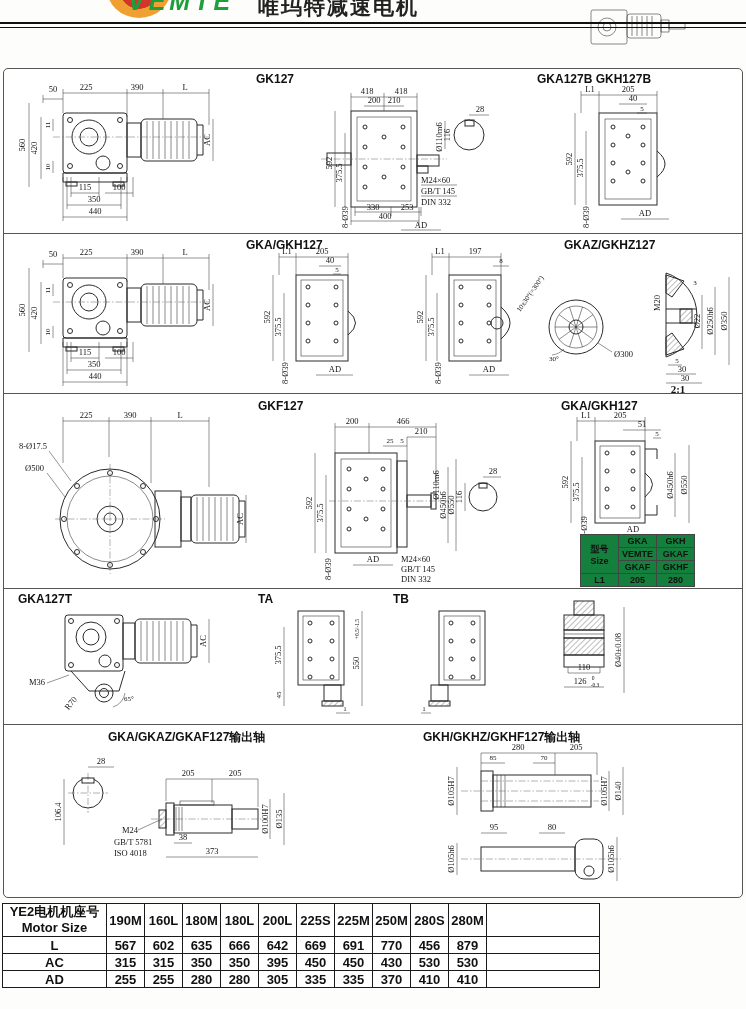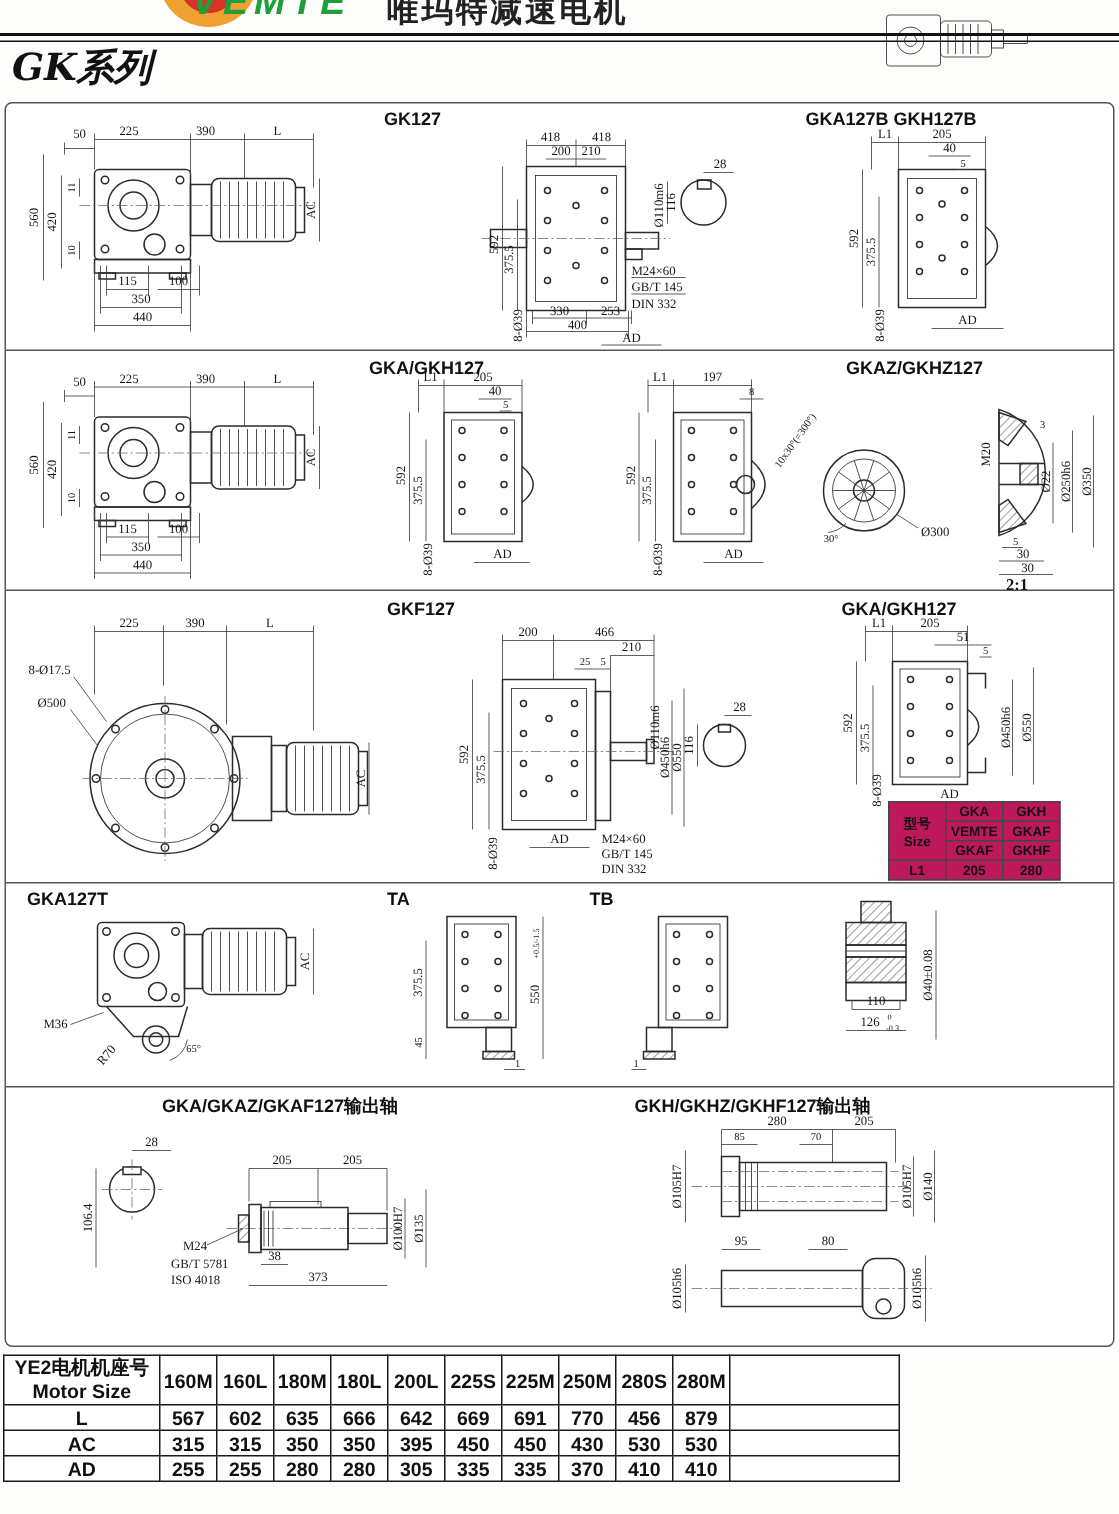--- a/index.html
+++ b/index.html
@@ -25,22 +25,22 @@
 svg .i{stroke:#2b2b2b;stroke-width:.55;fill:none}
 svg .d{stroke:#3c3c3c;stroke-width:.55;fill:none}
 svg .cl{stroke:#666;stroke-width:.5;stroke-dasharray:7 2 1.5 2;fill:none}
 svg text{fill:#151515}
 svg .dm{font:8.5px "Liberation Serif",serif;text-anchor:middle}
 svg .dm2{font:7px "Liberation Serif",serif;text-anchor:middle}
 svg .dm3{font:5.5px "Liberation Serif",serif;text-anchor:middle}
 svg .ttl{font:bold 12px "Liberation Sans",sans-serif;fill:#111;text-anchor:start}
 svg .nt{font:8.5px "Liberation Serif",serif;text-anchor:start}
 svg .cap{font:bold 11px "Liberation Serif",serif;text-anchor:middle}
-.size-table{position:absolute;left:588px;top:465px;border-collapse:collapse;
-  font:bold 9px "Liberation Sans",sans-serif;color:#111;background:#be185d}
+.size-table{position:absolute;left:576px;top:465px;border-collapse:collapse;
+  font:bold 9px "Liberation Sans",sans-serif;color:#111;background:#15803d}
 .size-table td{border:1px solid #444;text-align:center;padding:0 3px;height:13px;min-width:38px}
 .motor-table{position:absolute;left:2px;top:903px;width:598px;border-collapse:collapse;
   font:bold 13px "Liberation Sans",sans-serif;color:#111;table-layout:fixed;background:#fff}
 .motor-table td{border:1.3px solid #1a1a1a;text-align:center;height:17px;padding:0;overflow:hidden}
 .motor-table .hdr td{height:33px}
 .motor-table .lbl div{line-height:1.2}
 </style>
 </head>
 <body>
 
@@ -63,21 +63,20 @@
       <rect x="6" y="10" width="36" height="34" rx="2"></rect>
         <circle cx="22" cy="27" r="9"></circle>
         <circle cx="22" cy="27" r="4"></circle>
       <rect x="42" y="14" width="34" height="24" rx="3"></rect>
       <path d="M47 16 V36 M52 16 V36 M57 16 V36 M62 16 V36 M67 16 V36"></path>
       <rect x="76" y="20" width="8" height="12"></rect>
         <rect x="84" y="23" width="16" height="6"></rect>
     </g>
   </svg>
   <div class="double-rule"></div>
-  <div class="series">GK系列</div>
 
   <div class="sheet">
     <div class="sep" style="top:164px"></div>
     <div class="sep" style="top:324px"></div>
     <div class="sep" style="top:519px"></div>
     <div class="sep" style="top:655px"></div>
 
     <svg class="panel" style="left:9px;top:4px" width="235" height="158" viewBox="0 0 235 158">
       <g class="o">
         <rect x="50" y="40" width="64" height="60" rx="3"></rect>
@@ -718,21 +717,21 @@
         <col style="width:38px">
         <col style="width:38px">
         <col>
     </colgroup>
     <tbody>
         <tr class="hdr">
       <td class="lbl">
         <div>YE2电机机座号</div>
         <div>Motor Size</div>
       </td>
-      <td>160M</td>
+      <td>190M</td>
       <td>160L</td>
       <td>180M</td>
       <td>180L</td>
       <td>200L</td>
       <td>225S</td>
       <td>225M</td>
       <td>250M</td>
       <td>280S</td>
       <td>280M</td>
       <td></td>

